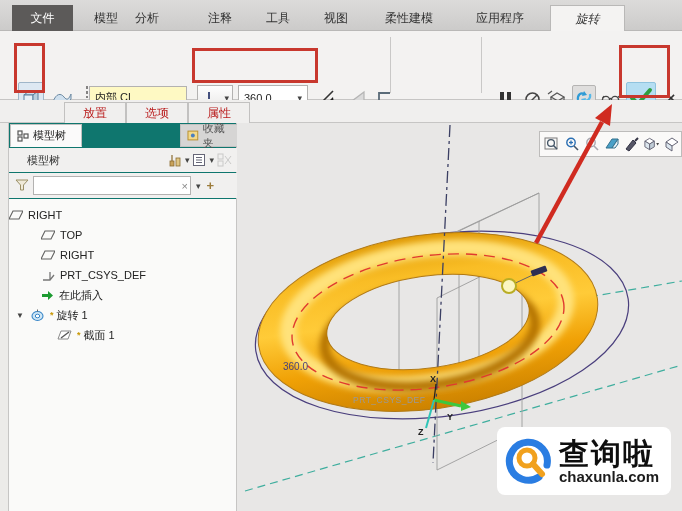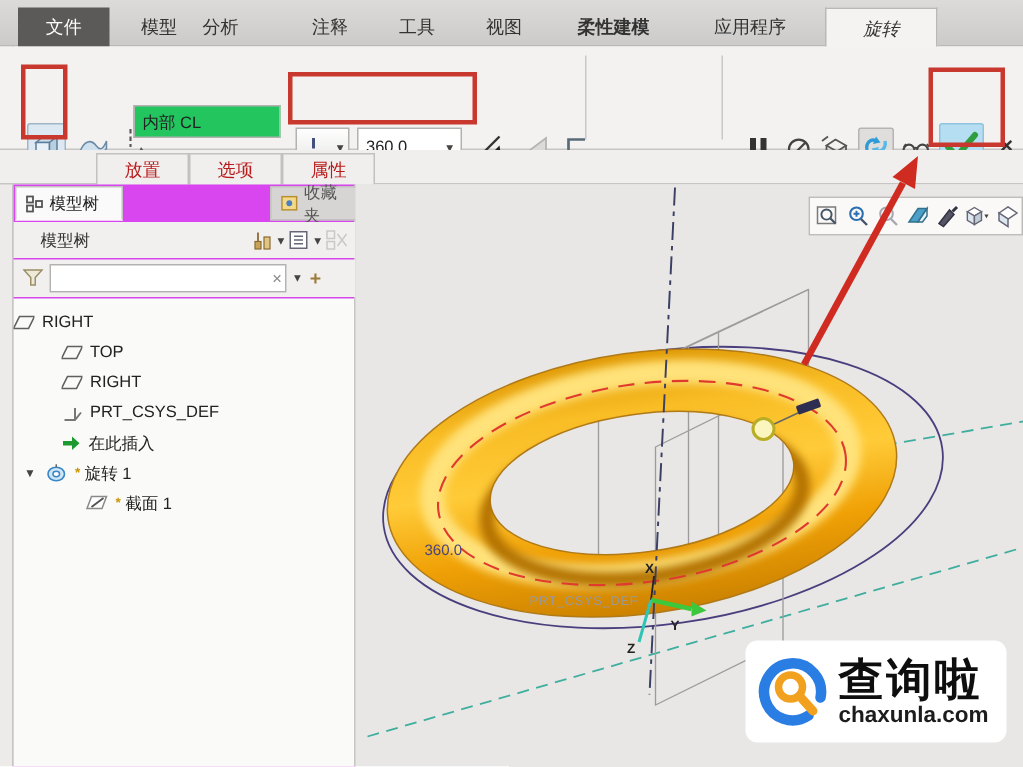--- a/index.html
+++ b/index.html
@@ -27,21 +27,21 @@
   .field { position:absolute; font-size:11px; color:#222; display:flex; align-items:center; padding:0 5px;
     border:1px solid #b3b2b1; background:#fff; }
   .ddarrow { font-size:9px; color:#444; }
 
   
   #dashrow { left:0; top:100px; width:682px; height:23px; background:#f0efee; border-bottom:1px solid #c6c5c4; }
   .dtab { position:absolute; top:2px; height:21px; width:62px; line-height:20px; text-align:center;
     font-size:12px; color:#b91c1c; background:#f0efee; border:1px solid #c2c1c0; border-bottom:none; }
 
   
-  #navpanel { left:9px; top:123px; width:228px; height:388px; background:#d946ef; border-right:1px solid #c6c5c4; }
+  #navpanel { left:9px; top:123px; width:228px; height:388px; background:#0f766e; border-right:1px solid #c6c5c4; }
   .ntab { position:absolute; top:1px; height:23px; display:flex; align-items:center; gap:4px;
     font-size:11px; color:#555; padding:0 6px; background:#d6d5d4; border:1px solid #c2c1c0; }
   .ntab-active { background:#fbfafa; color:#222; border-bottom:1px solid #fbfafa; }
   #treeheader { position:absolute; left:0; top:25px; width:228px; height:24px; background:#f1f0ef;
     display:flex; align-items:center; font-size:11px; color:#333; }
   #filterrow { position:absolute; left:0; top:50px; width:228px; height:25px; background:#f1f0ef;
     display:flex; align-items:center; }
   #treearea { position:absolute; left:0; top:76px; width:227px; height:312px; background:#fafaf9; padding-top:6px; }
   .trow { display:flex; align-items:center; height:20px; font-size:11px; color:#222; gap:5px; cursor:default; }
   .badge { color:#c79600; font-weight:bold; font-size:9px; vertical-align:super; margin-right:-2px; }
@@ -72,21 +72,21 @@
 
   <div id="left-strip" class="abs"></div>
 
   <div id="menubar" class="abs">
     <div class="mtab mtab-dark" style="left:12px;width:61px;">文件</div>
     <div class="mtab" style="left:82px;width:48px;">模型</div>
     <div class="mtab" style="left:123px;width:48px;">分析</div>
     <div class="mtab" style="left:196px;width:48px;">注释</div>
     <div class="mtab" style="left:254px;width:48px;">工具</div>
     <div class="mtab" style="left:312px;width:48px;">视图</div>
-    <div class="mtab" style="left:368px;width:82px;font-weight:bold;">柔性建模</div>
+    <div class="mtab" style="left:368px;width:82px;">柔性建模</div>
     <div class="mtab" style="left:458px;width:84px;">应用程序</div>
     <div class="mtab mtab-active" style="left:550px;width:75px;">旋转</div>
   </div>
 
   <div id="ribbon" class="abs">
 
     <div class="ribtn pressed" style="left:18px;top:51px;width:26px;height:32px;">
       <svg width="20" height="18" viewBox="0 0 20 18">
         <polygon points="3,6 8,2 17,2 12,6" fill="#cfe0ee" stroke="#5b7f9c" stroke-width="1"></polygon>
         <rect x="3" y="6" width="9" height="10" fill="#e8f1f8" stroke="#5b7f9c" stroke-width="1"></rect>
@@ -101,21 +101,21 @@
     </div>
 
     <div class="ribtn" style="left:76px;top:53px;width:22px;height:26px;">
       <svg width="20" height="24" viewBox="0 0 20 24">
         <line x1="10" y1="1" x2="10" y2="13" stroke="#555" stroke-width="1.4" stroke-dasharray="3 2"></line>
         <path d="M3 16 a7 4 0 1 0 14 0" fill="none" stroke="#555" stroke-width="1.4"></path>
         <polygon points="17,13 20,17 15,18" fill="#555"></polygon>
       </svg>
     </div>
 
-    <div class="field" style="left:89px;top:39px;width:98px;height:22px;background:#22c55e;">
+    <div class="field" style="left:89px;top:55px;width:98px;height:22px;background:#fef9c3;">
       <span>内部 CL</span>
     </div>
 
     <div class="field" style="left:197px;top:54px;width:36px;height:26px;background:linear-gradient(#fefefe,#e8e7e6);justify-content:space-between;padding:0 3px;">
       <svg width="16" height="16" viewBox="0 0 16 16">
         <line x1="8" y1="2" x2="8" y2="9" stroke="#44507e" stroke-width="2"></line>
         <line x1="2" y1="11" x2="14" y2="11" stroke="#44507e" stroke-width="1.6"></line>
         <line x1="4" y1="14" x2="12" y2="14" stroke="#44507e" stroke-width="1.6"></line>
       </svg>
       <span class="ddarrow">▾</span>

